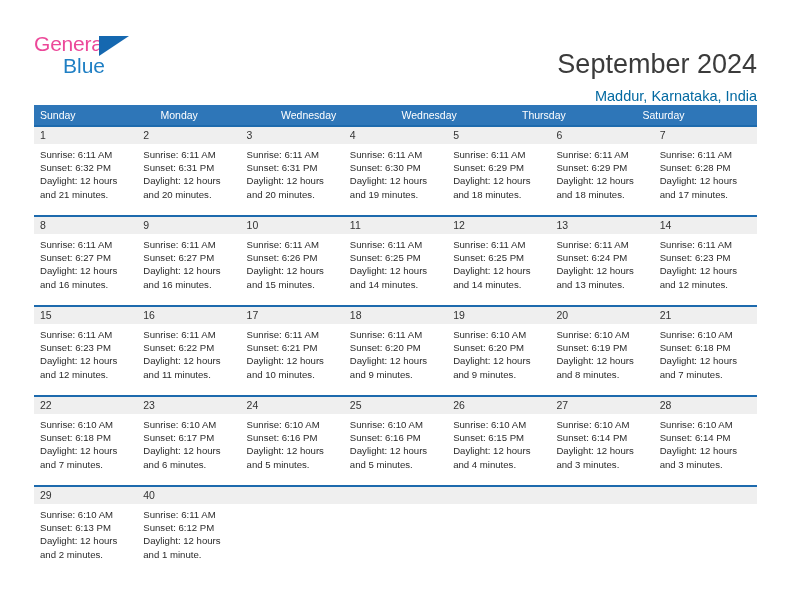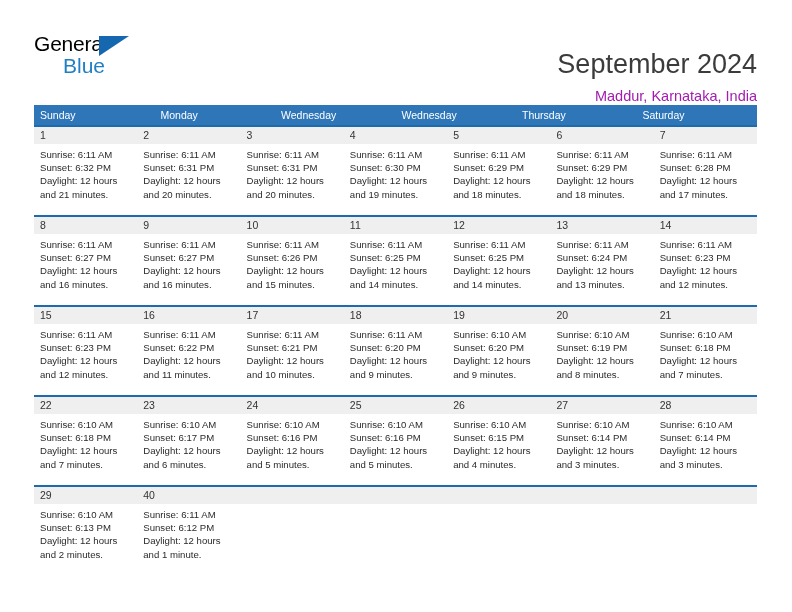--- a/index.html
+++ b/index.html
@@ -32,21 +32,21 @@
     top: 4px;
     width: 180px;
     height: 56px;
   }
   .logo-general {
     position: absolute;
     left: 0;
     top: 0;
     font-size: 21px;
     letter-spacing: -0.2px;
-    color: #000000;
+    color: #ec4899;
     font-family: "Liberation Sans", sans-serif;
   }
   .logo-tri {
     position: absolute;
     left: 65px;
     top: 4px;
     width: 0;
     height: 0;
     border-left: 30px solid #1568b0;
     border-bottom: 20px solid transparent;
@@ -69,21 +69,21 @@
   .cal-title {
     font-size: 27px;
     color: #3b3b3b;
     font-weight: normal;
     line-height: 32px;
     margin: 0;
     white-space: nowrap;
   }
   .cal-subtitle {
     font-size: 14.5px;
-    color: #a21caf;
+    color: #0369a1;
     line-height: 20px;
     margin: 6px 0 0 0;
     white-space: nowrap;
   }
 
   
   .calendar {
     position: absolute;
     left: 34px;
     top: 105px;

